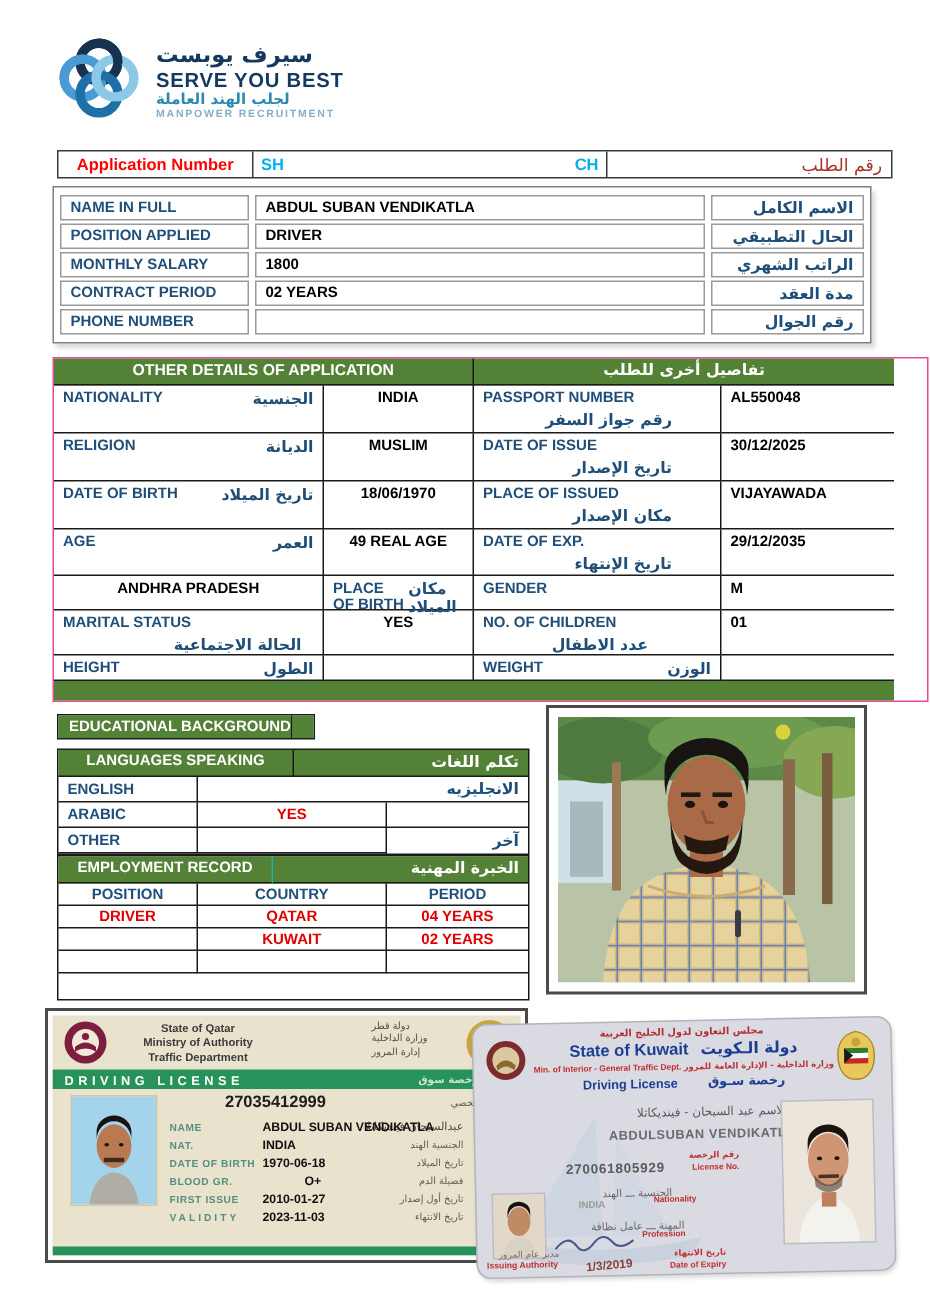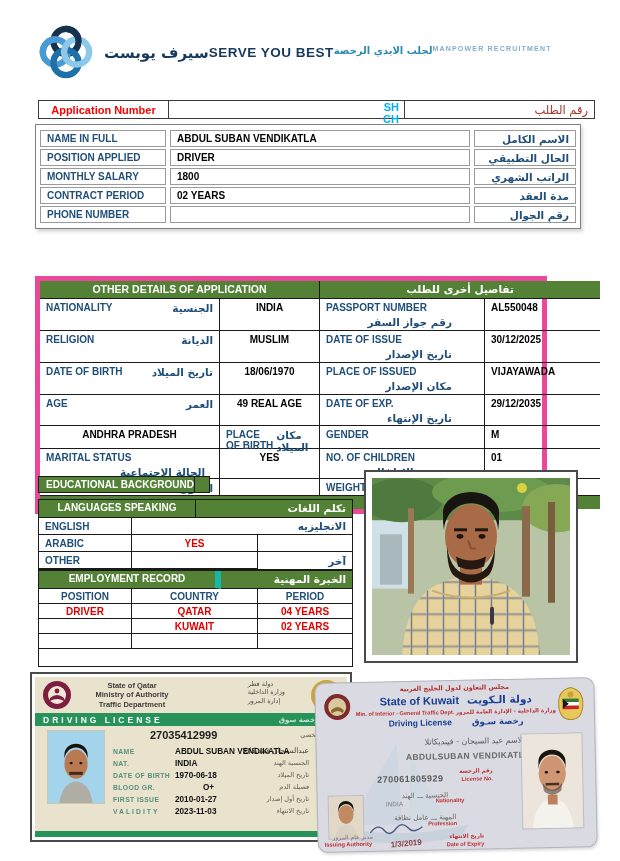--- a/index.html
+++ b/index.html
@@ -4,42 +4,42 @@
 <style>
   * { margin:0; padding:0; box-sizing:border-box; }
   body { background:#fff; font-family:"Liberation Sans", sans-serif; }
   .page { position:relative; width:620px; height:861px; background:#ffffff; overflow:hidden; }
   .abs { position:absolute; }
   .ar { font-family:"DejaVu Sans", sans-serif; }
   .red { color:#E00000; }
 
   
   .logo-wrap { left:36px; top:22px; display:flex; gap:8px; align-items:center; }
-  .logo-text { display:flex; line-height:1.15; }
+  .logo-text { display:flex; flex-direction:column; line-height:1.15; }
   .brand-ar { font-size:15px; font-weight:bold; color:#15395e; }
   .brand-en { font-size:13.5px; font-weight:bold; color:#15395e; letter-spacing:0.5px; }
   .brand-tag-ar { font-size:10px; color:#2a8ab0; font-weight:bold; }
   .brand-tag-en { font-size:7px; color:#85aecc; font-weight:bold; letter-spacing:1.2px; }
 
   
   .app-row { left:38px; top:100px; width:557px; height:19px; border:1.5px solid #3a3a3a; display:flex; font-size:11px; background:#fff; }
   .app-row .c1 { width:130px; border-right:1.5px solid #3a3a3a; display:flex; align-items:center; justify-content:center; color:#FF0000; font-weight:bold; }
-  .app-row .c2 { width:236px; border-right:1.5px solid #3a3a3a; display:flex; align-items:flex-end; justify-content:space-between; padding:0 5px; color:#00B0F0; font-weight:bold;flex-direction:column; }
+  .app-row .c2 { width:236px; border-right:1.5px solid #3a3a3a; display:flex; align-items:center; justify-content:space-between; padding:0 5px; color:#00B0F0; font-weight:bold; }
   .app-row .c3 { flex:1; display:flex; align-items:center; justify-content:flex-end; padding:0 6px; color:#A93226; font-size:11.5px; }
 
   
   .ptable { left:35px; top:124px; width:546px; border:1px solid #7f7f7f; background:#fff; padding:3px 4px; box-shadow:2px 3px 3px #d9d9d9; }
   .ptable .prow { display:flex; gap:4px; margin:2px 0; }
   .ptable .cell { border:1px solid #9a9a9a; height:17px; display:flex; align-items:center; padding:0 6px; font-size:10px; font-weight:bold; }
   .ptable .lab { width:126px; color:#1F4E79; }
   .ptable .val { width:300px; color:#000; }
   .ptable .arc { flex:1; justify-content:flex-end; color:#1F4E79; font-size:10.5px; }
 
   
-  .otable { left:35px; top:238px; width:512px; border:5px solid #ec4899; background:#fff;margin-top:38px; }
+  .otable { left:35px; top:238px; width:584px; border:1px solid #ec4899; background:#fff; }
   .ohead { display:grid; grid-template-columns:280px 280px; }
   .ohead > div { background:#538135; color:#fff; font-weight:bold; font-size:10.5px; text-align:center; padding:2px 0 3px; border-right:1px solid #1a1a1a; border-bottom:1px solid #1a1a1a; }
   .ohead > div:last-child { border-right:none; }
   .ogrid { display:grid; grid-template-columns:180px 100px 165px 115px; }
   .ogrid .oc { border-right:1px solid #1a1a1a; border-bottom:1px solid #1a1a1a; font-size:10px; padding:3px 6px; }
   .ogrid .oc:nth-child(4n) { border-right:none; }
   .lbl-line { display:flex; justify-content:space-between; align-items:flex-start; }
   .lbl-en { color:#1F4E79; font-weight:bold; }
   .lbl-ar { color:#1F4E79; font-size:10.5px; font-weight:bold; }
   .ar-below { display:block; text-align:right; padding-right:26px; margin-top:3px; }
@@ -60,21 +60,21 @@
   .lang-t .h2 { flex:1; text-align:right; font-size:10.5px; }
   .lrow { display:flex; height:17px; }
   .lrow > div { border-right:1px solid #1a1a1a; border-bottom:1px solid #1a1a1a; font-size:10px; font-weight:bold; display:flex; align-items:center; }
   .lrow > div:last-child { border-right:none; border-bottom:none; }
   .lrow .lc1 { width:93px; color:#1F4E79; padding-left:6px; }
   .lrow .lc2 { width:126px; justify-content:center; color:#E00000; }
   .lrow .lc3 { flex:1; justify-content:flex-end; padding-right:6px; color:#1F4E79; font-size:10.5px; }
   .lrow.mid > div { border-bottom:1px solid #1a1a1a; }
 
   .emp-t { left:38px; top:570px; width:315px; }
-  .emp-t .h1 { width:182px; text-align:center; border-right:6px solid #14b8a6; }
+  .emp-t .h1 { width:143px; text-align:center; border-right:1px solid #14b8a6; }
   .emp-t .h2 { flex:1; text-align:right; font-size:10.5px; }
   .erow { display:flex; height:15px; }
   .erow > div { border-right:1px solid #1a1a1a; border-bottom:1px solid #1a1a1a; font-size:10px; font-weight:bold; display:flex; align-items:center; justify-content:center; }
   .erow > div:last-child { border-right:none; }
   .erow .ec1 { width:93px; }
   .erow .ec2 { width:126px; }
   .erow .ec3 { flex:1; }
   .erow .colh { color:#1F4E79; }
   .erow .dat { color:#E00000; }
   .erow.last { height:17px; }
@@ -154,21 +154,21 @@
           <circle cx="31" cy="42" r="13" stroke="#1f6fa8" stroke-width="6.5"></circle>
           <circle cx="42" cy="31" r="13" stroke="#8cc9e8" stroke-width="6.5"></circle>
           <path d="M31 7 a13 13 0 0 1 13 13" stroke="#16324f" stroke-width="6.5"></path>
           <path d="M7 31 a13 13 0 0 1 13 -13" stroke="#4a9bd4" stroke-width="6.5"></path>
         </g>
       </svg>
     </span>
     <span class="logo-text">
       <span class="brand-ar ar">سيرف يوبست</span>
       <span class="brand-en">SERVE YOU BEST</span>
-      <span class="brand-tag-ar ar">لجلب الايدي الرخصة</span>
+      <span class="brand-tag-ar ar">لجلب الهند العاملة</span>
       <span class="brand-tag-en">MANPOWER RECRUITMENT</span>
     </span>
   </div>
 
   <div class="abs app-row">
     <div class="c1">Application Number</div>
     <div class="c2">
       <span>SH</span>
       <span>CH</span>
     </div>

